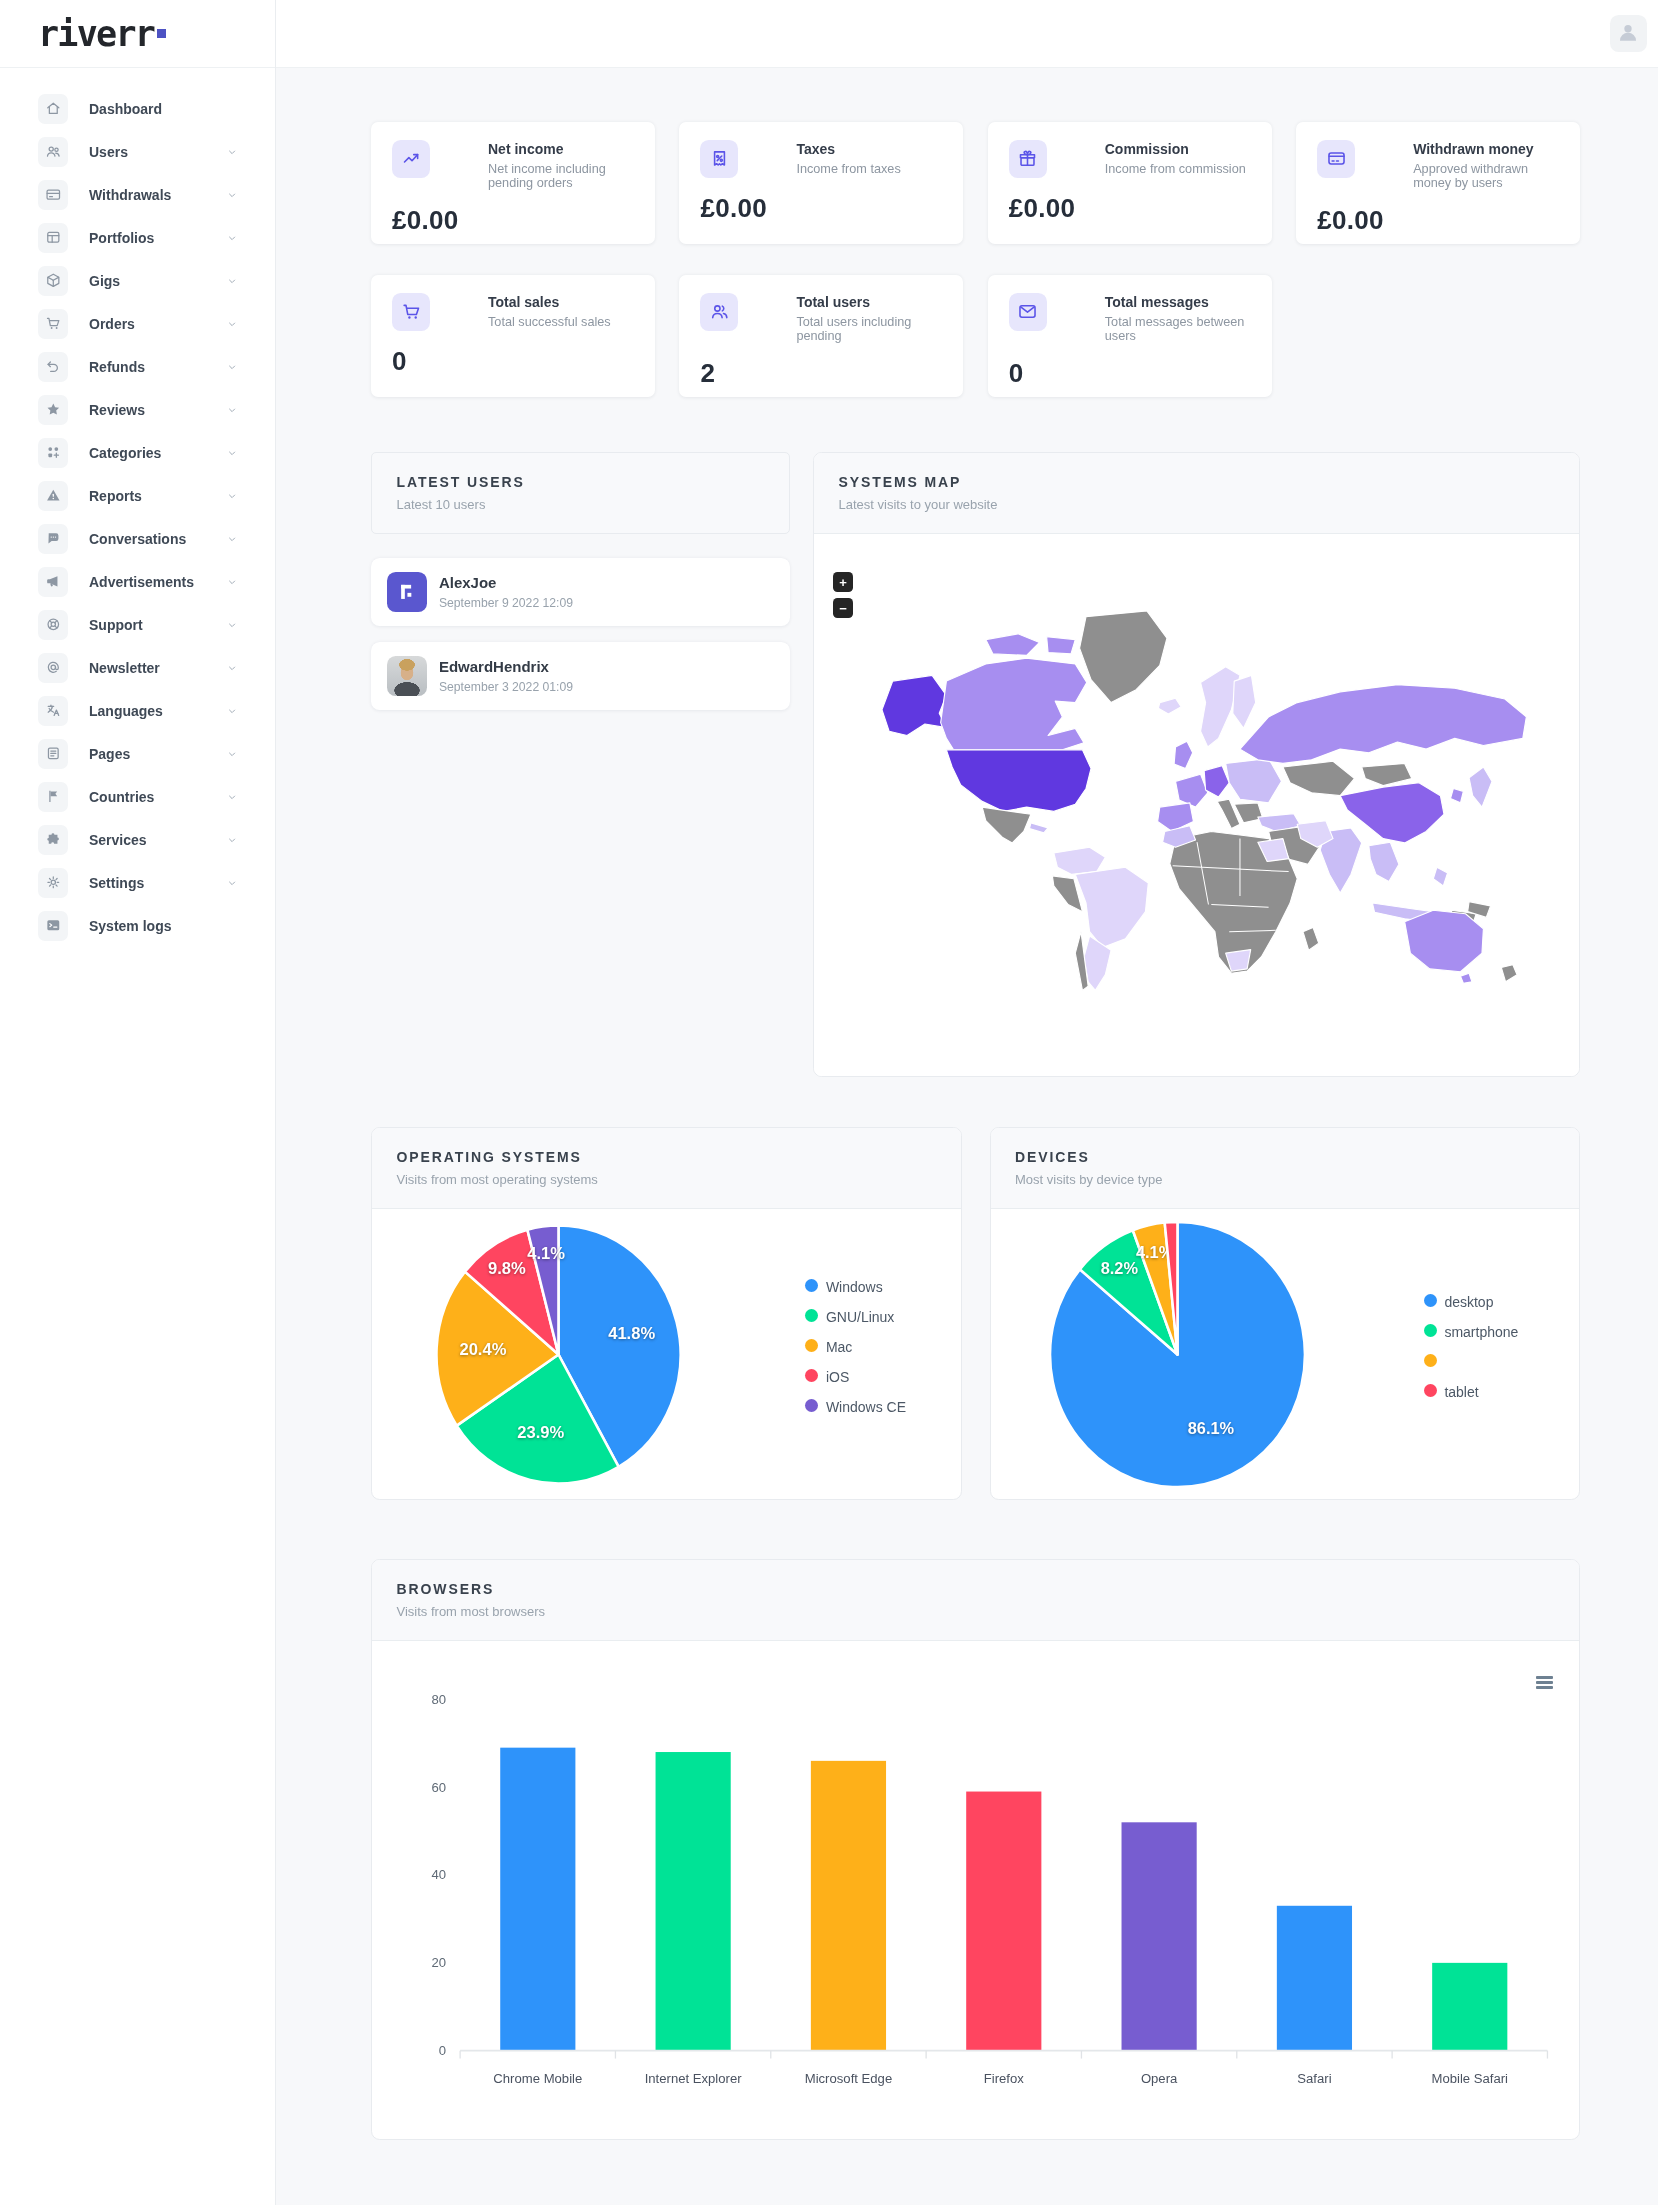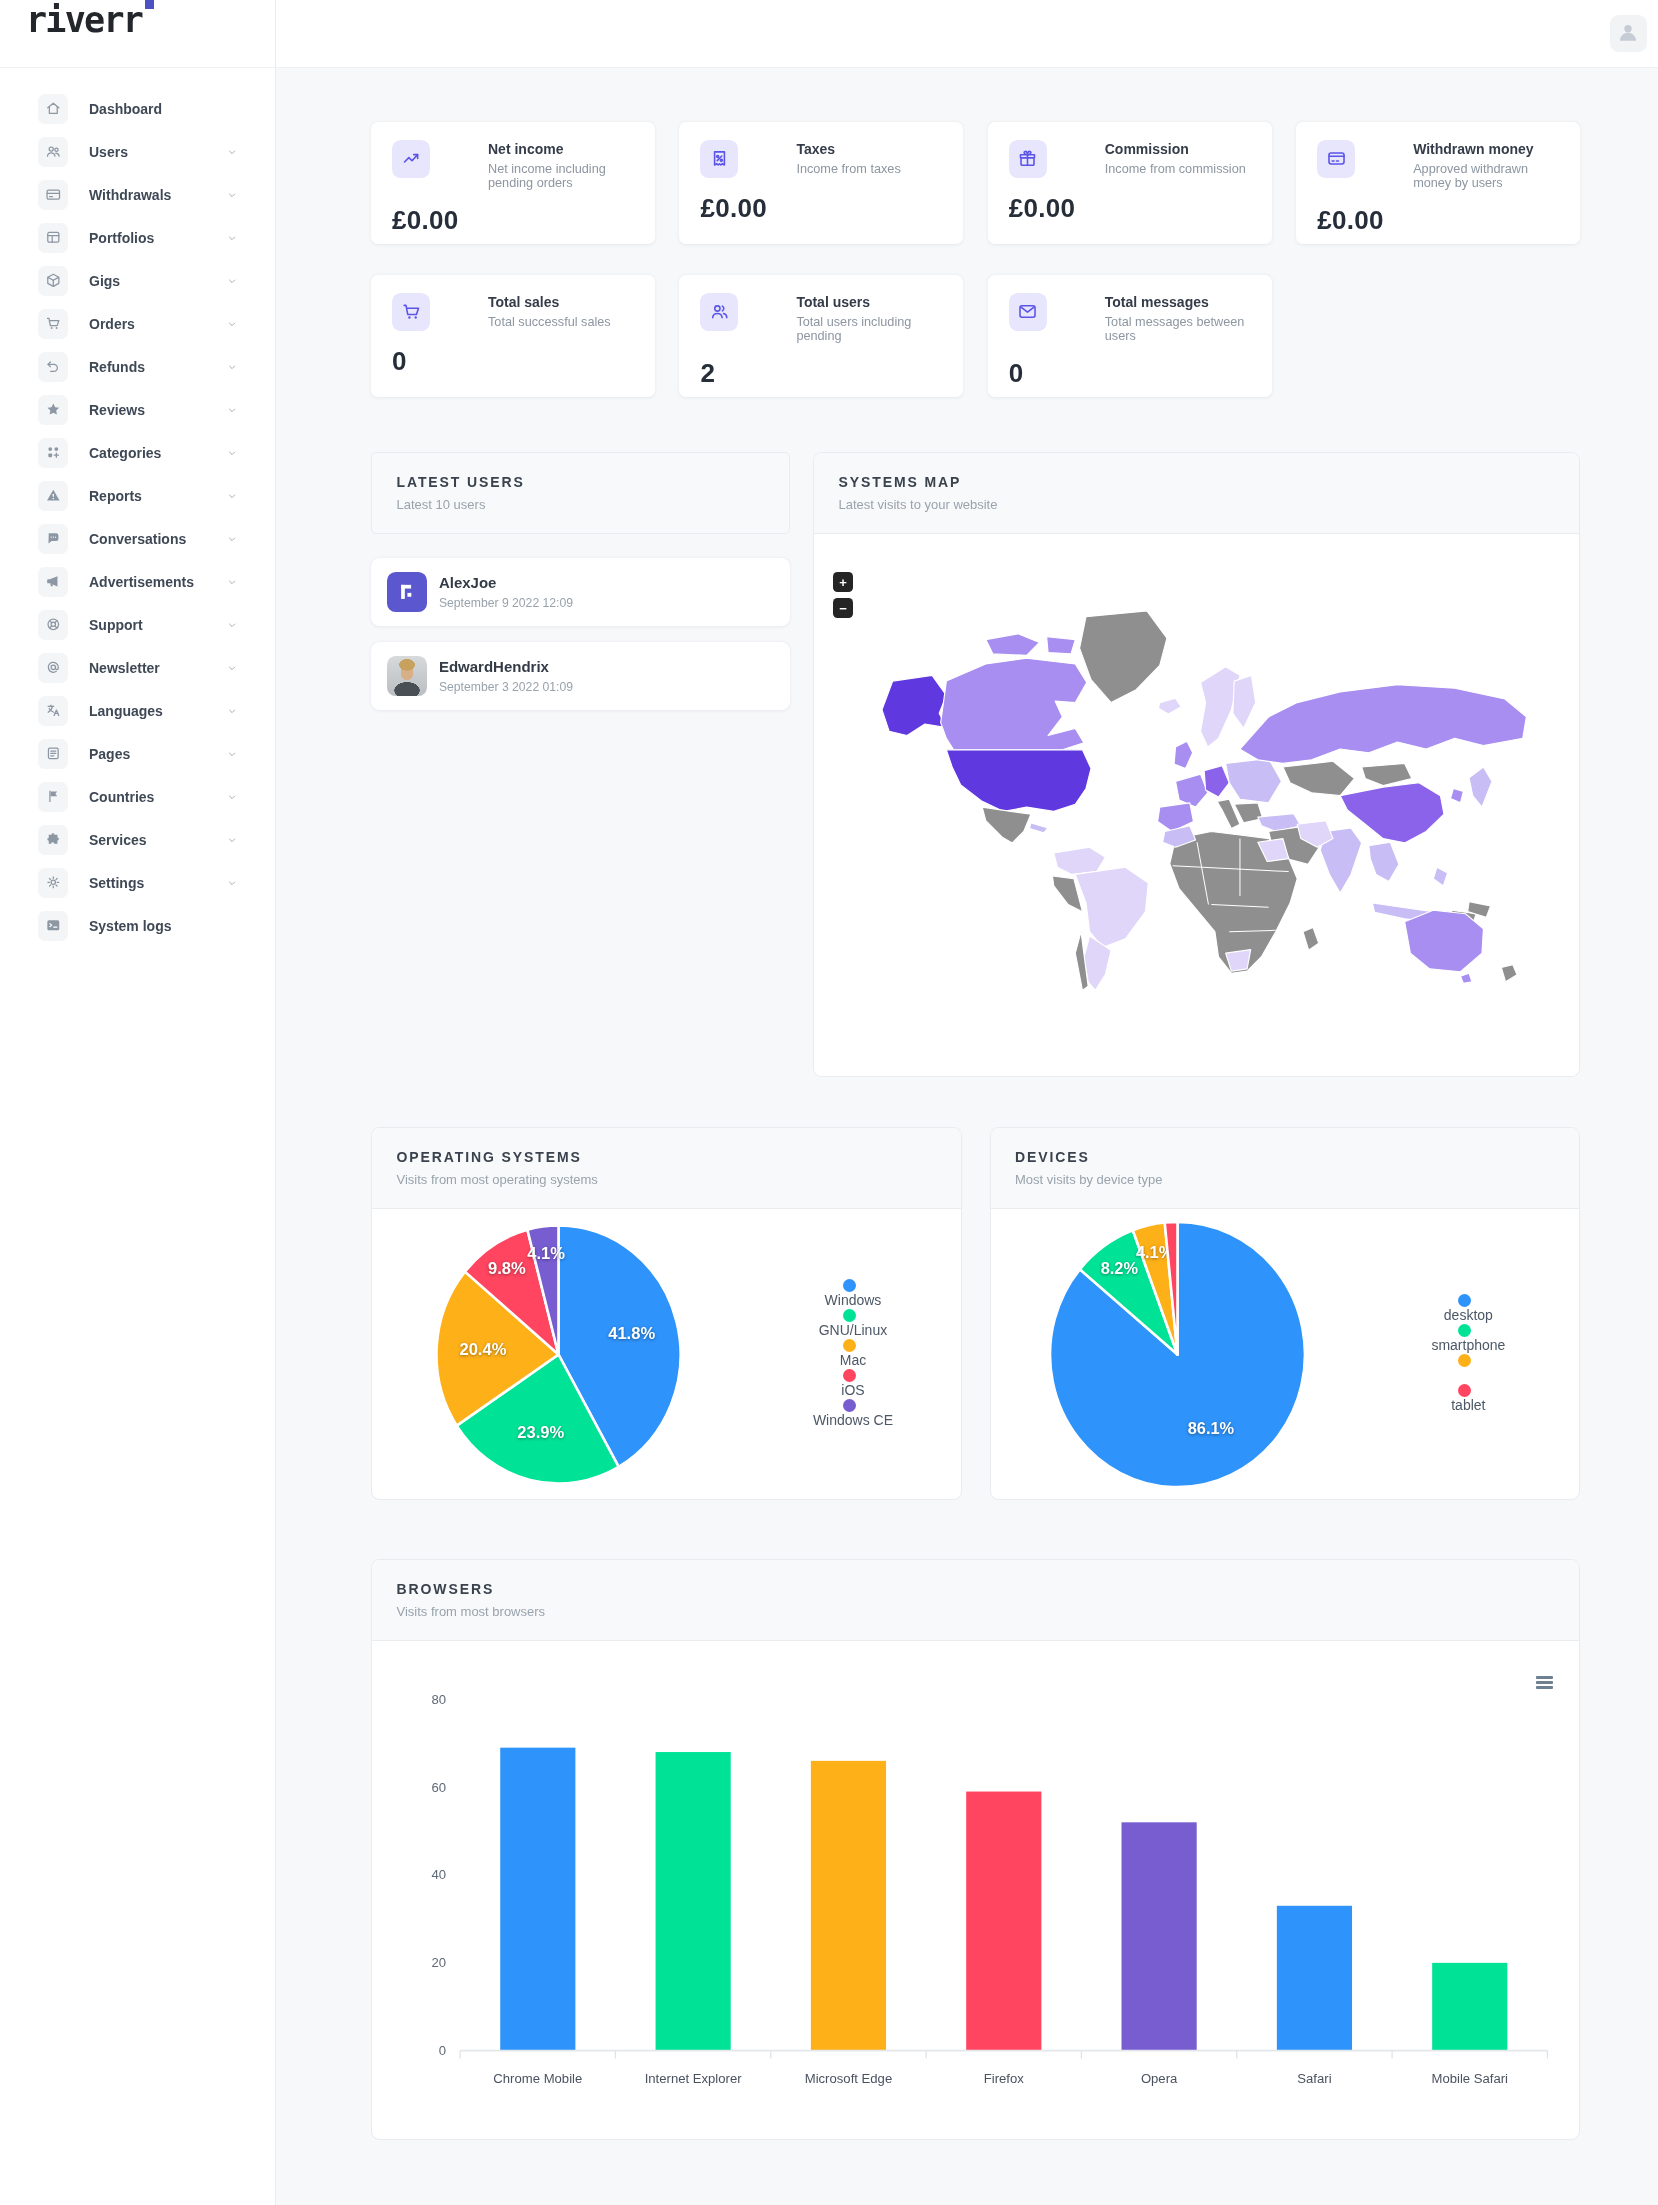--- a/index.html
+++ b/index.html
@@ -9,21 +9,21 @@
     background:#f7f8fa; color:#333b47; min-height:2205px;
   }
   .app{ display:flex; align-items:stretch; min-height:2205px; }
 
   
   aside{
     width:276px; flex:0 0 276px; background:#fff; border-right:0.9px solid #eaedf0;
     z-index:5;
   }
   .logo-block{
-    height:68px; display:flex; align-items:flex-start; padding-left:26px;
+    height:68px; display:flex; align-items:center; padding-left:38px;
     border-bottom:0.9px solid #eef1f3;
   }
   .logo-text{
     font-size:35px; font-weight:700; letter-spacing:-1.7px; color:#23262b;
     font-family:"DejaVu Sans Mono","Liberation Sans",monospace;
   }
   .logo-dot{
     display:inline-block; width:8.7px; height:8.7px; background:#4d52c3; margin-left:2.6px;
   }
   nav{ padding:19px 12px 26px; }
@@ -127,21 +127,21 @@
   .m-g{ fill:var(--map-empty); } .m-1{ fill:var(--map-lowest); } .m-2{ fill:var(--map-low); }
   .m-3{ fill:var(--map-medium); } .m-4{ fill:var(--map-high); } .m-5{ fill:var(--map-highest); }
   .m-line{ stroke:#fff; stroke-width:1.4; fill:none; }
 
   
   .charts-grid{ display:grid; grid-template-columns:1fr 1fr; gap:28px; margin-top:50px; }
   .pie-body{ display:flex; align-items:center; height:290px; }
   .pie-body svg.pie{ width:297px; height:279px; margin-left:38px; flex:0 0 297px; }
   .pie text{ font-size:19px; font-weight:700; fill:#fff; filter:drop-shadow(0 1px 2px rgba(0,0,0,.4)); }
   .legend{ margin-left:98px; }
-  .legend-item{ display:flex; align-items:center; height:30px;flex-direction:column; }
+  .legend-item{ display:flex; align-items:flex-start; height:30px; }
   .legend-dot{ width:13px; height:13px; border-radius:50%; flex:0 0 13px; }
   .legend-lbl{ margin-left:7.9px; font-size:14px; color:#4c5866; }
 
   
   .bar-panel{ margin-top:59px; }
   .bar-body{ position:relative; height:498px; padding:12.2px 8.7px 0; }
   .bar-body svg{ width:100%; height:472px; }
   .bar-tick{ font-size:15px; fill:#5f6a76; }
   .bar-cat{ font-size:15px; fill:#4a5260; }
   .chart-menu{ position:absolute; top:35px; right:26px; color:#6e8192; cursor:pointer; width:17.5px; }

